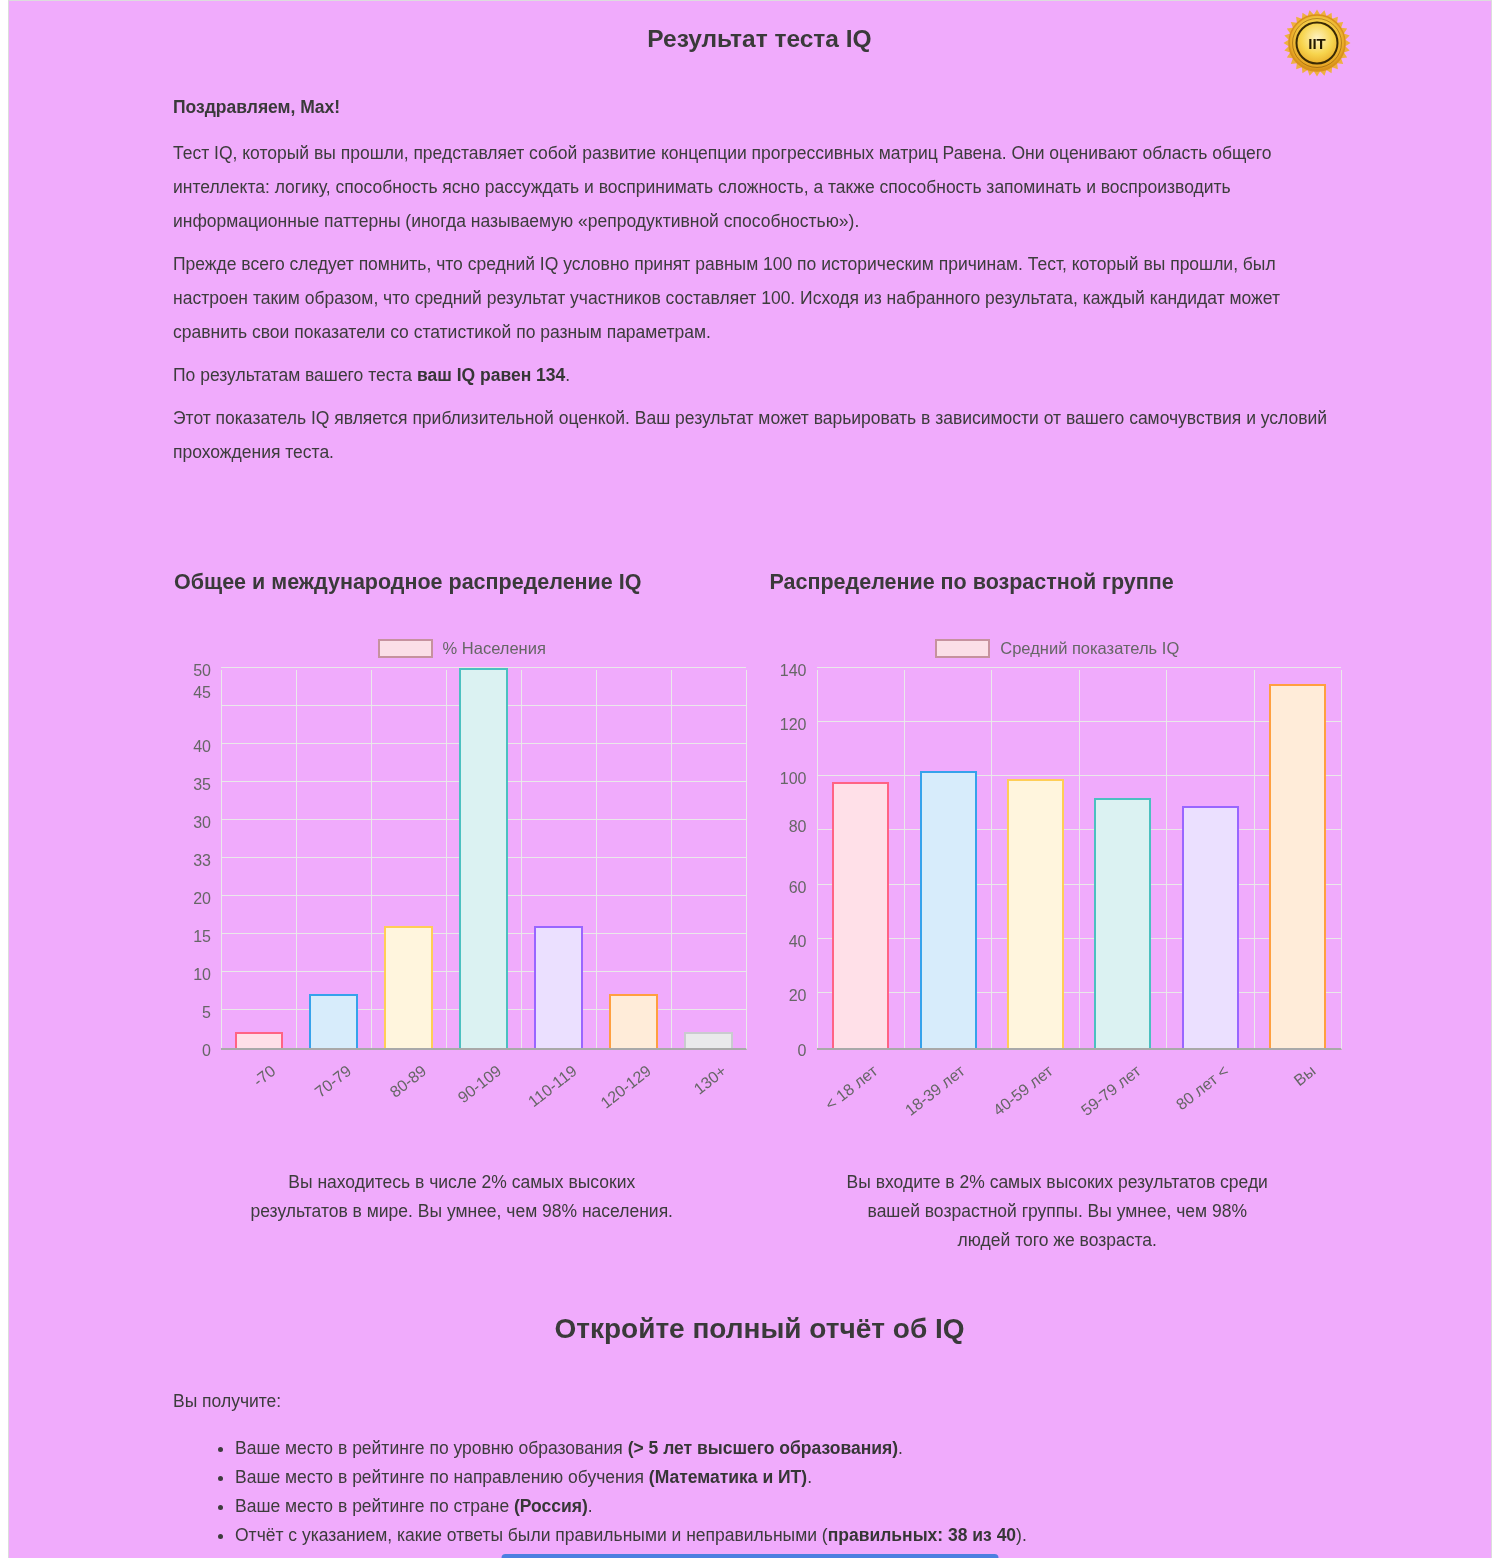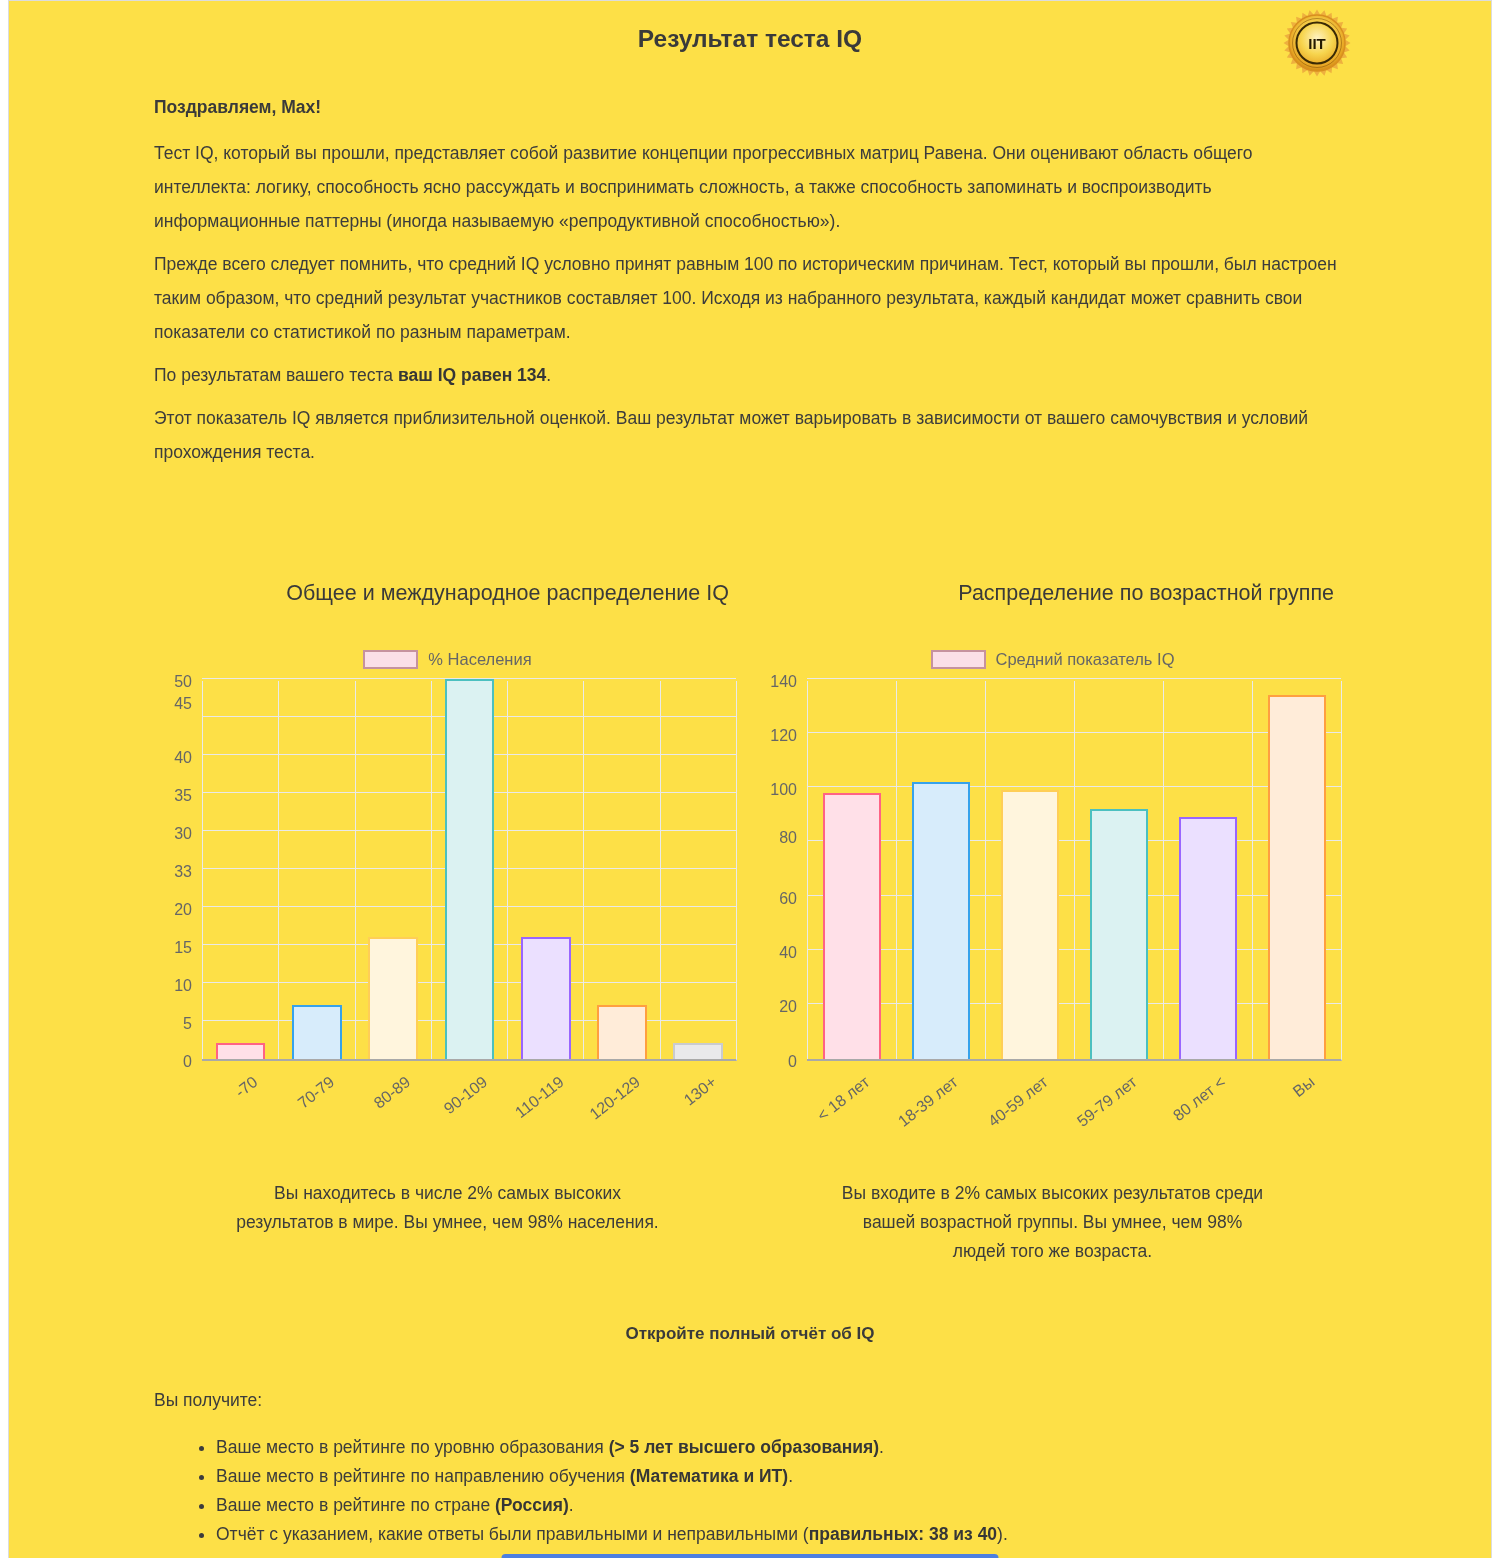--- a/index.html
+++ b/index.html
@@ -1,39 +1,40 @@
 <!DOCTYPE html>
 <html lang="ru"><head>
 <meta charset="utf-8">
 <style>
   * { box-sizing: border-box; }
   html,body { margin:0; padding:0; background:#fff; }
   body { font-family: "Liberation Sans", "DejaVu Sans", sans-serif; color:#3c3c3c; }
 
   .page {
     position:relative; margin:0 8px; height:1558px;
-    background:#fde047; border:1px solid #dcdcdc; border-bottom:none;
+    background:#f0abfc; border:1px solid #dcdcdc; border-bottom:none;
     overflow:hidden;
+    padding-left:19px;
   }
   .content { padding:0 145px; }
 
   .page-title {
     text-align:center; font-size:24.5px; font-weight:bold; color:#3a3a3a;
     margin:24px 0 0 0;
   }
   .badge { position:absolute; top:8px; right:140px; width:68px; height:68px; }
 
   .greeting { font-size:17.5px; font-weight:bold; margin-top:44px; color:#3a3a3a; }
   .para { font-size:17.5px; line-height:34px; margin:9px 0 0 0; color:#3c3c3c; }
   .para b { color:#363636; }
 
   
   .charts { display:flex; gap:18px; margin-top:100px; }
   .chart-col { flex:1; min-width:0; }
-  .chart-title { text-align:right; font-size:21.5px; font-weight:normal; color:#3a3a3a; margin:12px; }
+  .chart-title { text-align:left; font-size:21.5px; font-weight:bold; color:#3a3a3a; margin:1px; }
   .legend { display:flex; align-items:center; justify-content:center; gap:10px; margin-top:44px; }
   .legend-swatch { width:55px; height:19px; border:2px solid #c6929e; background:#fbdfe7; }
   .legend-label { font-size:16.5px; color:#666; }
 
   .plot-wrap { display:flex; margin-top:12px; padding-right:4px; }
   .ygutter { position:relative; width:48px; height:380px; flex:0 0 48px; }
   .ytick { position:absolute; right:10px; font-size:16px; color:#666; }
   .plot {
     position:relative; flex:1; height:380px; display:flex; align-items:flex-end;
     border-bottom:2px solid #a9a9a9; border-right:1px solid #eaeaea;
@@ -47,21 +48,21 @@
     position:absolute; top:12px; right:50%;
     transform:translateX(10px) rotate(-38deg); transform-origin:100% 0;
     font-size:16px; color:#666; white-space:nowrap;
   }
   .chart-caption {
     margin:40px auto 0; max-width:430px; text-align:center;
     font-size:17.5px; line-height:29px; color:#3c3c3c;
   }
 
   
-  .report-heading { text-align:center; font-size:17px; font-weight:bold; color:#3a3a3a; margin:58px 0 0 0; }
+  .report-heading { text-align:center; font-size:28px; font-weight:bold; color:#3a3a3a; margin:58px 0 0 0; }
   .report-lead { font-size:17.5px; margin-top:46px; color:#3c3c3c; }
   .report-list { margin:24px 0 0 0; padding-left:62px; }
   .report-list li { font-size:17.5px; color:#3c3c3c; margin-top:5px; line-height:24px; }
   .report-list li b { color:#363636; }
 
   .cta-sliver {
     position:absolute; bottom:0; left:50%; transform:translateX(-50%);
     width:497px; height:4px; background:#4c7fe0; border-radius:4px 4px 0 0; cursor:pointer;
   }
 </style>

